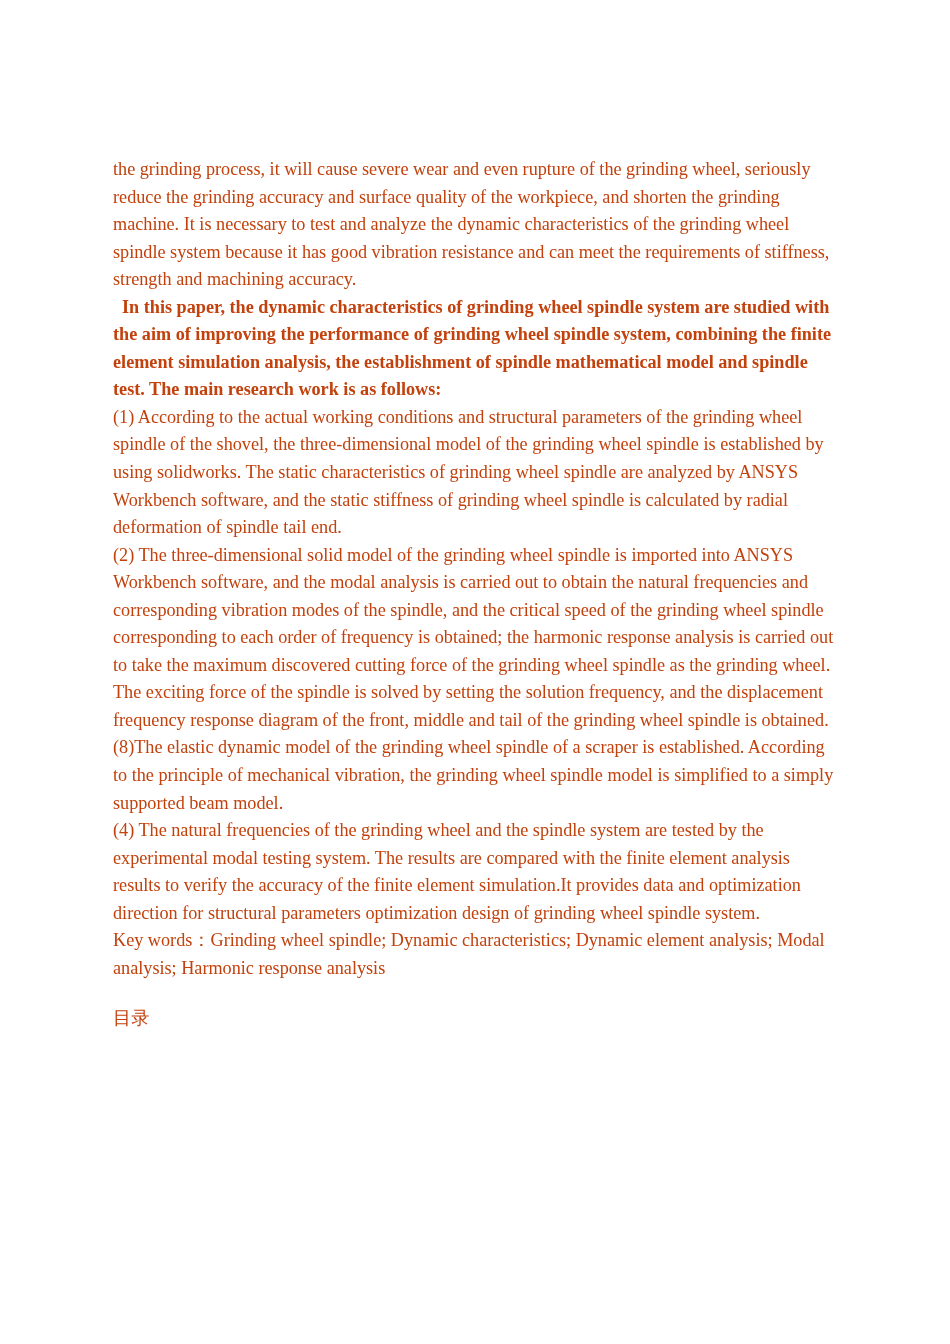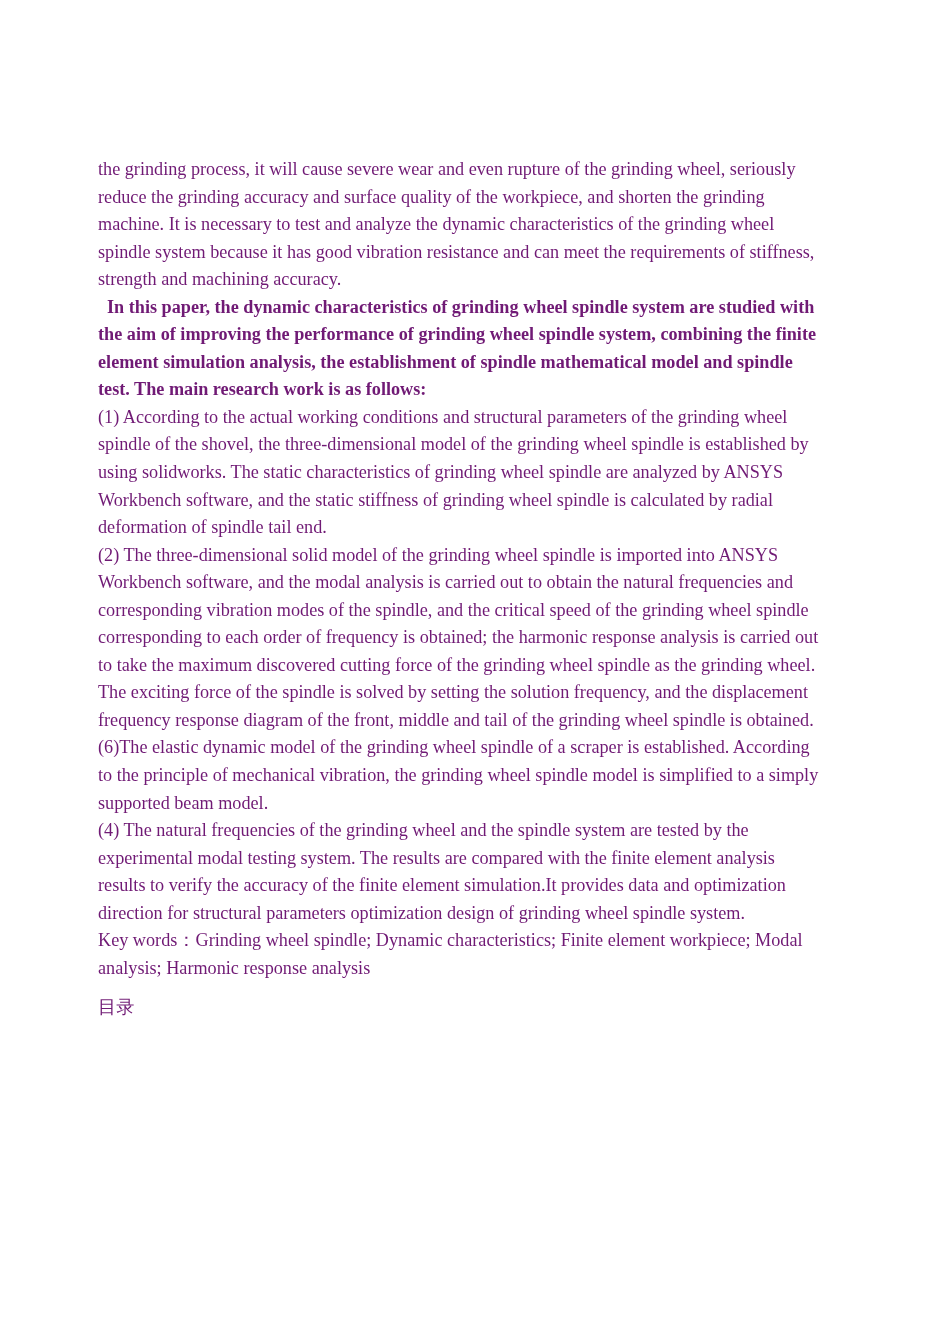--- a/index.html
+++ b/index.html
@@ -8,45 +8,45 @@
       background: #ffffff;
     }
     body {
       width: 950px;
       height: 1344px;
       position: relative;
       overflow: hidden;
     }
     .page {
       position: absolute;
-      left: 98px;
+      left: 113px;
       top: 156px;
       width: 726px;
       font-family: "Liberation Serif", "DejaVu Serif", serif;
       font-size: 18.2px;
       line-height: 27.55px;
-      color: #701a75;
+      color: #c2410c;
     }
     .para {
       margin: 0;
       padding: 0;
     }
     .indent {
       text-indent: 9px;
       font-weight: bold;
     }
     .toc-heading {
-      margin-top: 12px;
+      margin-top: 23px;
     }
   </style>
 </head>
 <body>
 
 <div class="page">
   <p class="para">the grinding process, it will cause severe wear and even rupture of the grinding wheel, seriously reduce the grinding accuracy and surface quality of the workpiece, and shorten the grinding machine. It is necessary to test and analyze the dynamic characteristics of the grinding wheel spindle system because it has good vibration resistance and can meet the requirements of stiffness, strength and machining accuracy.</p>
   <p class="para indent">In this paper, the dynamic characteristics of grinding wheel spindle system are studied with the aim of improving the performance of grinding wheel spindle system, combining the finite element simulation analysis, the establishment of spindle mathematical model and spindle test. The main research work is as follows:</p>
   <p class="para">(1) According to the actual working conditions and structural parameters of the grinding wheel spindle of the shovel, the three-dimensional model of the grinding wheel spindle is established by using solidworks. The static characteristics of grinding wheel spindle are analyzed by ANSYS Workbench software, and the static stiffness of grinding wheel spindle is calculated by radial deformation of spindle tail end.</p>
   <p class="para">(2) The three-dimensional solid model of the grinding wheel spindle is imported into ANSYS Workbench software, and the modal analysis is carried out to obtain the natural frequencies and corresponding vibration modes of the spindle, and the critical speed of the grinding wheel spindle corresponding to each order of frequency is obtained; the harmonic response analysis is carried out to take the maximum discovered cutting force of the grinding wheel spindle as the grinding wheel. The exciting force of the spindle is solved by setting the solution frequency, and the displacement frequency response diagram of the front, middle and tail of the grinding wheel spindle is obtained.</p>
-  <p class="para">(6)The elastic dynamic model of the grinding wheel spindle of a scraper is established. According to the principle of mechanical vibration, the grinding wheel spindle model is simplified to a simply supported beam model.</p>
+  <p class="para">(8)The elastic dynamic model of the grinding wheel spindle of a scraper is established. According to the principle of mechanical vibration, the grinding wheel spindle model is simplified to a simply supported beam model.</p>
   <p class="para">(4) The natural frequencies of the grinding wheel and the spindle system are tested by the experimental modal testing system. The results are compared with the finite element analysis results to verify the accuracy of the finite element simulation.It provides data and optimization direction for structural parameters optimization design of grinding wheel spindle system.</p>
-  <p class="para">Key words：Grinding wheel spindle; Dynamic characteristics; Finite element workpiece; Modal analysis; Harmonic response analysis</p>
+  <p class="para">Key words：Grinding wheel spindle; Dynamic characteristics; Dynamic element analysis; Modal analysis; Harmonic response analysis</p>
   <p class="para toc-heading">目录</p>
 </div>
 
 </body></html>

